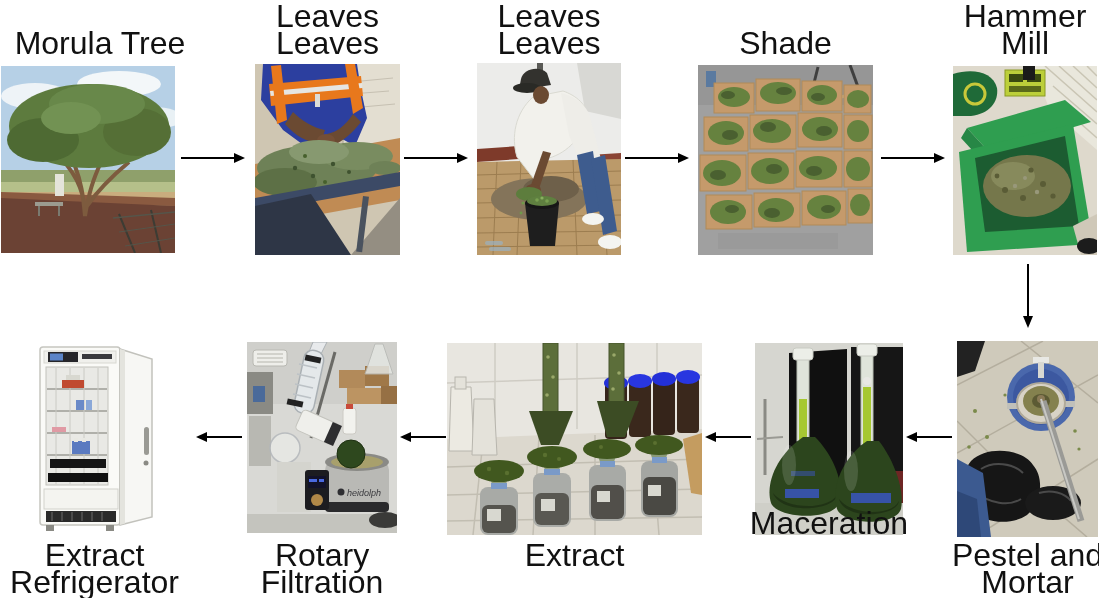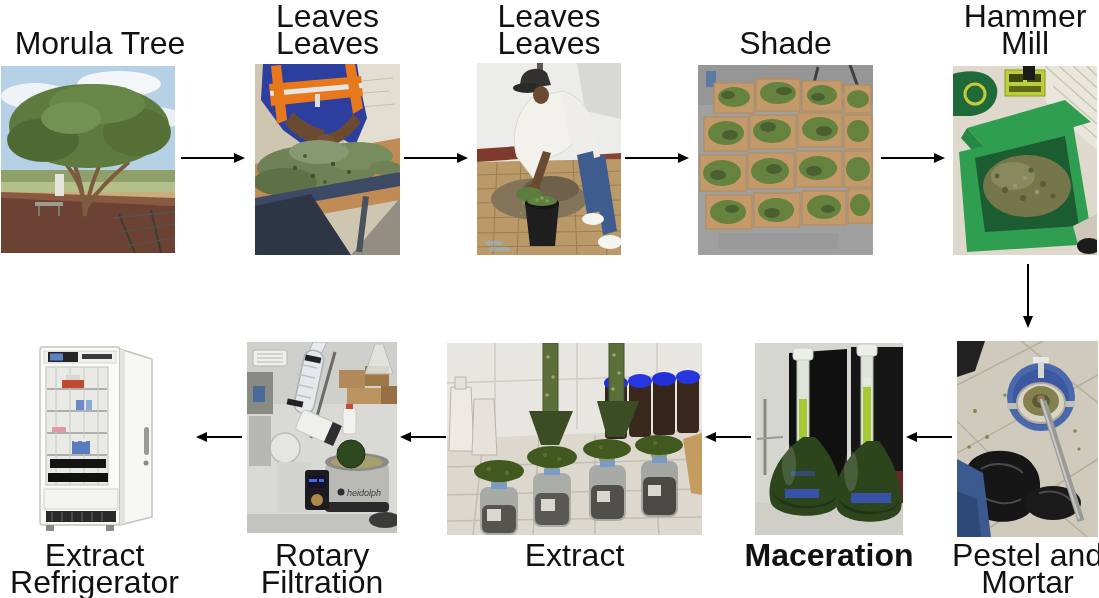--- a/index.html
+++ b/index.html
@@ -586,21 +586,21 @@
       <polygon points="0,150 20,158 24,196 0,196" fill="#2e4878"></polygon>
       <line x1="86" y1="60" x2="124" y2="180" stroke="#9a9a96" stroke-width="7"></line>
       <line x1="84" y1="58" x2="122" y2="178" stroke="#c8c8c4" stroke-width="2"></line>
     </svg>
   </div>
 
   <div class="caption" style="left:935px;top:542px;width:185px;">
     <span>Pestel and</span>
       <span>Mortar</span>
   </div>
-  <div class="caption" style="left:737px;top:542px;width:184px;font-weight:bold;">
+  <div class="caption" style="left:737px;top:510px;width:184px;">
     <span>Maceration</span>
       <span></span>
   </div>
   <div class="caption" style="left:482px;top:542px;width:185px;">
     <span>Extract</span>
   </div>
   <div class="caption" style="left:230px;top:542px;width:184px;">
     <span>Rotary</span>
       <span>Filtration</span>
   </div>

